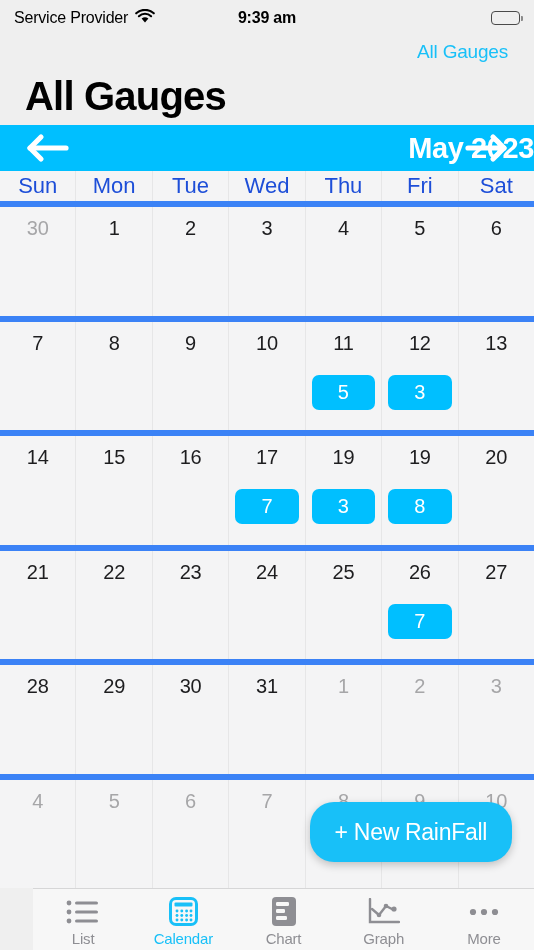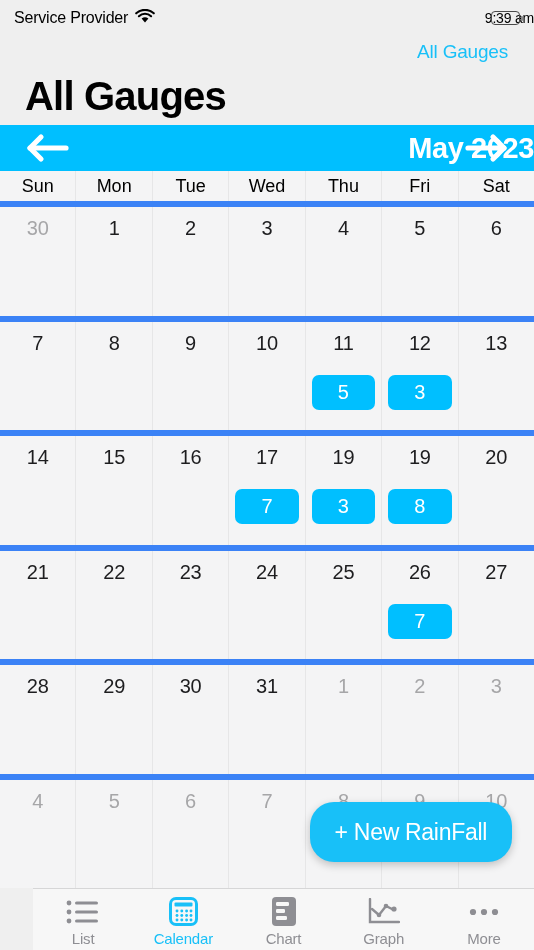--- a/index.html
+++ b/index.html
@@ -17,22 +17,22 @@
     height:36px; flex:0 0 36px;
     display:flex; align-items:center;
     padding:0 14px 0 14px;
     background:#efefef;
     position:relative;
   }
   .sb-left { display:flex; align-items:center; gap:7px; }
   .sb-carrier { font-size:16px; color:#000; letter-spacing:-0.2px; }
   .sb-wifi { display:block; }
   .sb-time {
-    position:absolute; left:0; right:0; text-align:right;
-    font-size:14px; font-weight:normal; color:#000; letter-spacing:-0.2px;
+    position:absolute; left:0; right:0; text-align:center;
+    font-size:16px; font-weight:bold; color:#000; letter-spacing:-0.2px;
     pointer-events:none;
   }
   .sb-right { margin-left:auto; display:flex; align-items:center; z-index:2; }
   .battery {
     width:29px; height:14px; border:1.6px solid #4a4a4a; border-radius:4px;
     padding:1.5px; position:relative;
   }
   .battery-fill { height:100%; background:#000; border-radius:1.5px; }
   .battery-cap {
     position:absolute; right:-3.5px; top:4px; width:2px; height:5px;
@@ -58,21 +58,21 @@
     position:absolute; left:0; right:0; text-align:right;
     font-size:29px; font-weight:bold; color:#fff; letter-spacing:-0.4px;
     pointer-events:none;
   }
   .arrow-btn { width:56px; height:36px; display:flex; align-items:center; cursor:pointer; z-index:2; }
   .arrow-btn.right { justify-content:flex-end; }
 
   
   .weekdays { flex:0 0 30px; display:flex; background:#f4f4f5; }
   .weekday {
-    flex:1 1 0; text-align:center; font-size:18px; color:#000000;
+    flex:1 1 0; text-align:center; font-size:22px; color:#1d4ed8;
     display:flex; align-items:center; justify-content:center;
     border-right:1px solid #e6e6e7;
   }
   .weekday:last-child { border-right:none; }
 
   
   .calgrid { flex:1 1 auto; display:flex; flex-direction:column; background:#f4f4f5; }
   .calrow { flex:1 1 0; display:flex; border-top:6px solid #3b82f6; }
   .calcell {
     flex:1 1 0; position:relative;

